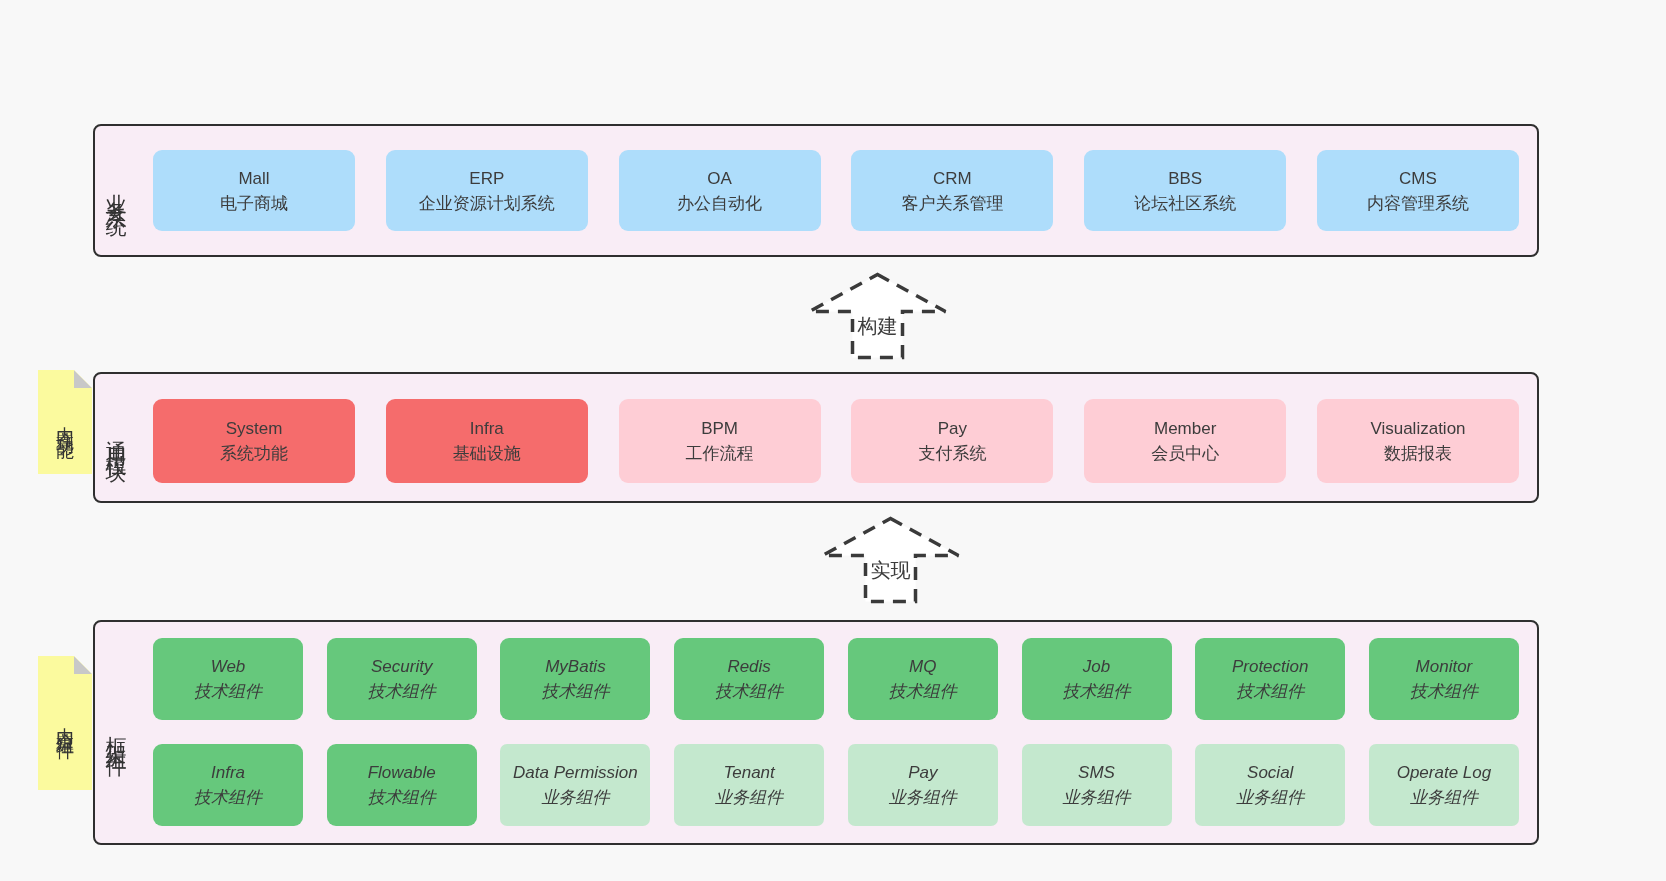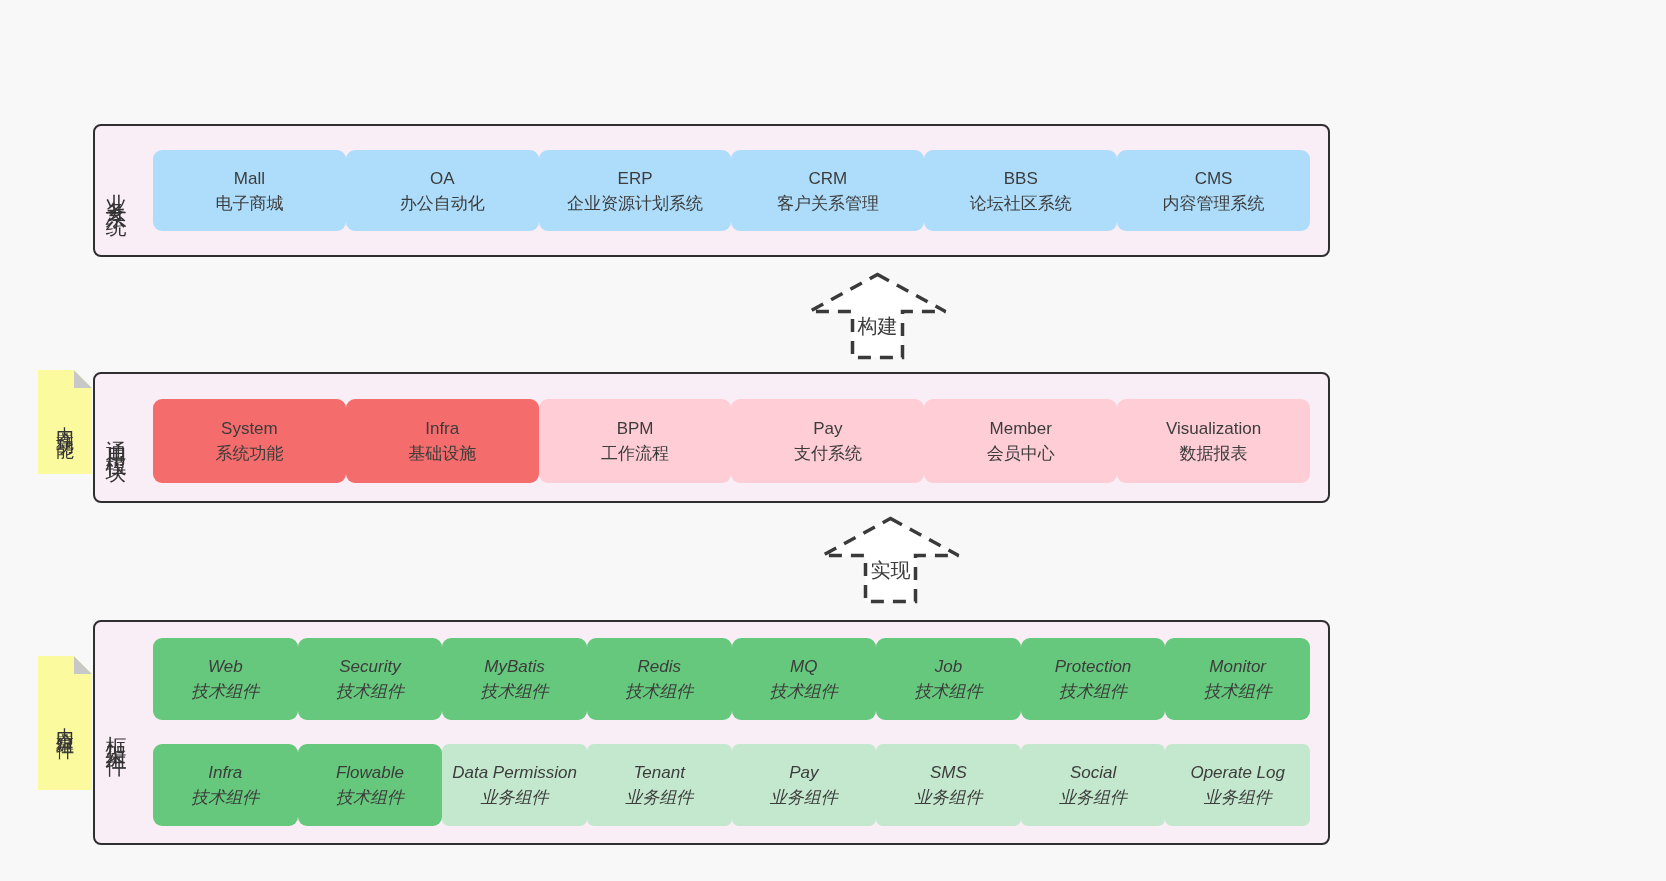--- a/index.html
+++ b/index.html
@@ -7,21 +7,21 @@
     width:1666px;height:881px;
     background:var(--page-bg,#f8f8f8);
     font-family:"Liberation Sans","DejaVu Sans",sans-serif;
     color:var(--text,#3c3c3c);
     overflow:hidden;
   }
   .stage{position:relative;width:1666px;height:881px;}
 
   
   .panel{
-    position:absolute;left:93px;width:1237px;
+    position:absolute;left:93px;width:1446px;
     background:var(--panel-bg,#f9edf6);
     border:2px solid var(--panel-border,#2f2f2f);
     border-radius:8px;
     box-sizing:border-box;
   }
   #panel-business{top:124px;height:133px;}
   #panel-modules {top:372px;height:131px;}
   #panel-framework{top:620px;height:225px;}
 
   .vlabel{
@@ -101,26 +101,26 @@
 <div class="stage">
 
   <section class="panel" id="panel-business">
     <div class="vlabel">业务系统</div>
     <div class="boxes-row">
       <div class="box blue box-wide">
         <span class="box-name">Mall</span>
         <span class="box-desc">电子商城</span>
       </div>
       <div class="box blue box-wide">
+        <span class="box-name">ERP</span>
+        <span class="box-desc">企业资源计划系统</span>
+      </div>
+      <div class="box blue box-wide">
         <span class="box-name">OA</span>
         <span class="box-desc">办公自动化</span>
-      </div>
-      <div class="box blue box-wide">
-        <span class="box-name">ERP</span>
-        <span class="box-desc">企业资源计划系统</span>
       </div>
       <div class="box blue box-wide">
         <span class="box-name">CRM</span>
         <span class="box-desc">客户关系管理</span>
       </div>
       <div class="box blue box-wide">
         <span class="box-name">BBS</span>
         <span class="box-desc">论坛社区系统</span>
       </div>
       <div class="box blue box-wide">

